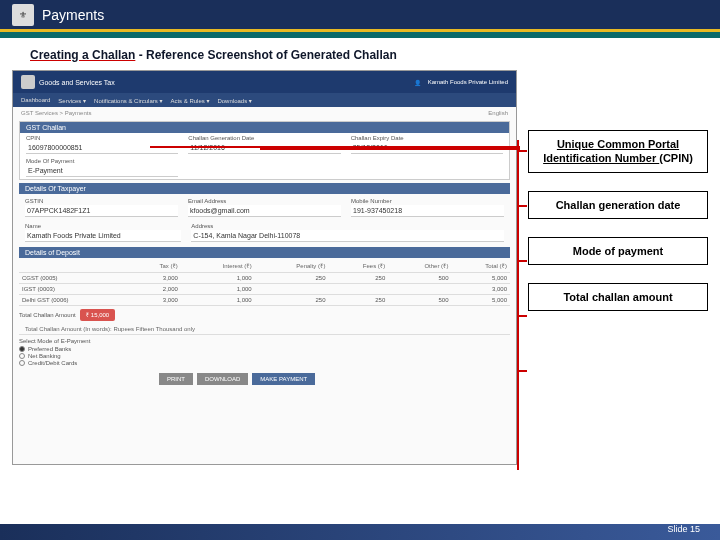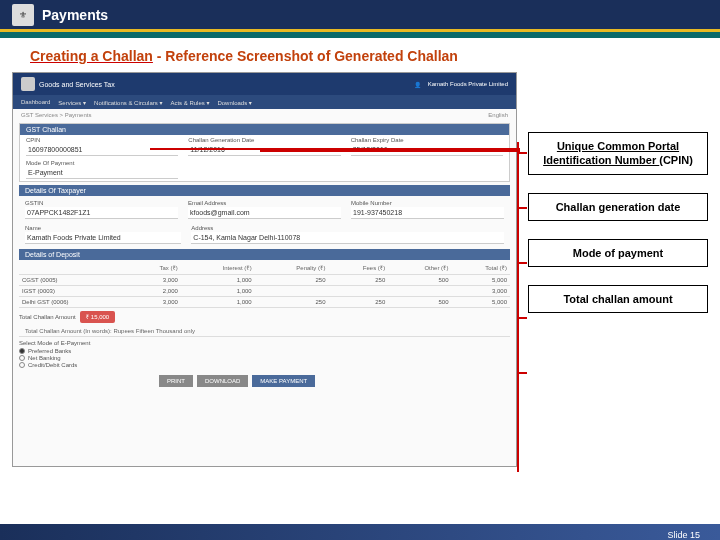--- a/index.html
+++ b/index.html
@@ -1,26 +1,26 @@
 <!DOCTYPE html>
 <html><head>
 <meta charset="utf-8">
 <style>
   * { box-sizing: border-box; margin: 0; padding: 0; }
   body { width: 720px; height: 540px; font-family: Arial, sans-serif; background: #fff; position: relative; overflow: hidden; }
 
   .header { background: #1a2f5a; color: #fff; height: 32px; display: flex; align-items: center; justify-content: space-between; padding: 0 12px; border-bottom: 3px solid #e8b923; }
   .header-left { display: flex; align-items: center; gap: 8px; }
   .emblem { width: 22px; height: 22px; background: #ddd; border-radius: 2px; display: flex; align-items: center; justify-content: center; font-size: 9px; color: #333; }
-  .header-title { font-weight: bold; font-size: 14px; }
+  .header-title { font-weight: normal; font-size: 14px; }
   .header-right { font-size: 10px; }
 
   .teal-bar { height: 6px; background: #0a6a6a; }
 
-  .slide-title { padding: 10px 30px 8px; font-size: 14px; font-weight: bold; color: #c2410c; }
+  .slide-title { padding: 10px 30px 8px; font-size: 12px; font-weight: bold; color: #0f172a; }
 
   .content-area { position: relative; padding: 0 24px; height: 420px; }
   .screenshot { position: absolute; left: 12px; top: 0; width: 505px; height: 395px; border: 1px solid #999; background: #fafafa; font-size: 7px; color: #555; overflow: hidden; }
 
   .gst-top { background: #1e3a6e; color: #fff; height: 22px; display: flex; align-items: center; padding: 0 8px; justify-content: space-between; }
   .gst-top-left { display: flex; align-items: center; gap: 4px; }
   .gst-logo { width: 14px; height: 14px; background: #ccc; border-radius: 2px; }
   .gst-top-right { display: flex; align-items: center; gap: 6px; font-size: 6px; }
   .gst-menu { background: #2c4a7d; color: #ddd; height: 14px; display: flex; align-items: center; gap: 8px; padding: 0 8px; font-size: 6px; }
   .gst-breadcrumb { padding: 3px 8px; color: #888; font-size: 6px; display: flex; justify-content: space-between; }
@@ -54,21 +54,21 @@
 
   
   .callouts { position: absolute; right: 12px; top: 60px; width: 180px; }
   .callout { border: 1px solid #000; background: #fff; padding: 6px 8px; font-size: 11px; font-weight: bold; text-align: center; margin-bottom: 18px; line-height: 1.3; }
 
   
   .line { position: absolute; background: #cc0000; }
   .line.h { height: 2px; }
   .line.v { width: 2px; }
 
-  .footer { position: absolute; bottom: 0; left: 0; right: 0; height: 16px; background: linear-gradient(to right, #1a2f5a, #3a5a9a); display: flex; align-items: flex-end; justify-content: flex-end; padding: 0 20px; }
+  .footer { position: absolute; bottom: 0; left: 0; right: 0; height: 16px; background: linear-gradient(to right, #1a2f5a, #3a5a9a); display: flex; align-items: flex-start; justify-content: flex-end; padding: 0 20px; }
   .footer-text { color: #fff; font-size: 9px; }
 </style>
 </head>
 <body>
 
 <div class="header">
   <div class="header-left">
     <div class="emblem">⚜</div>
     <div class="header-title">Payments</div>
   </div>

